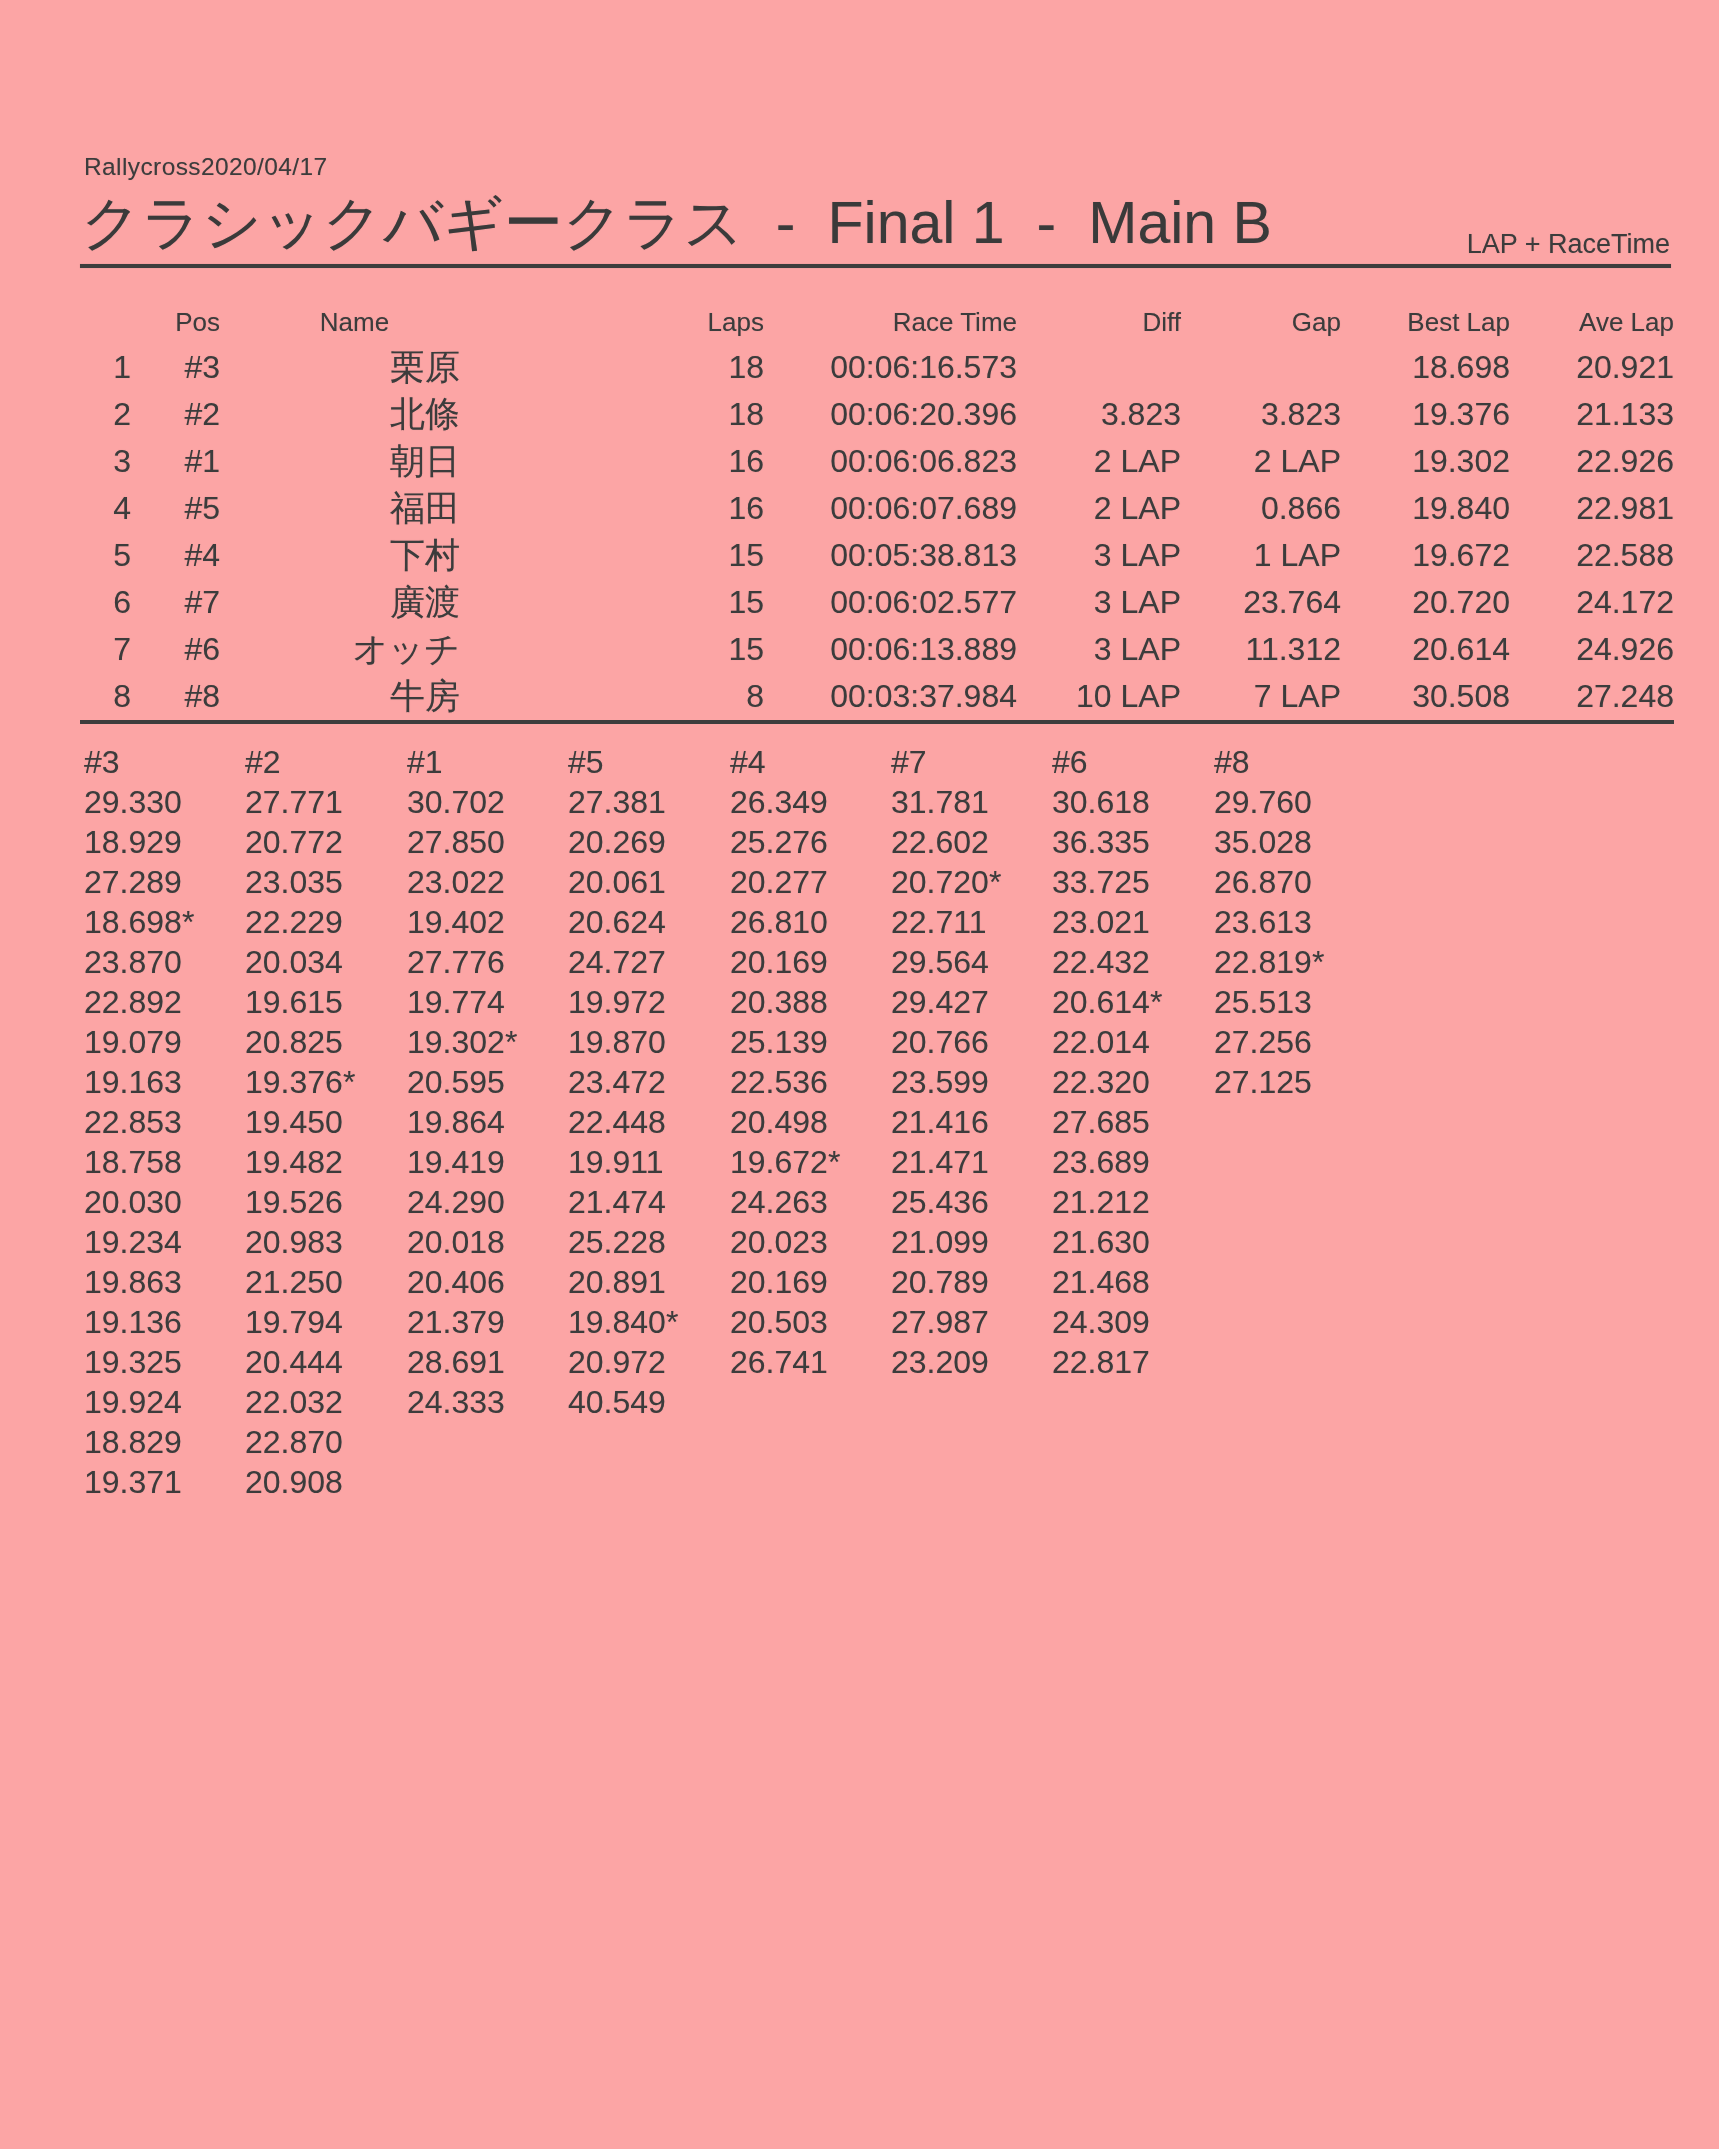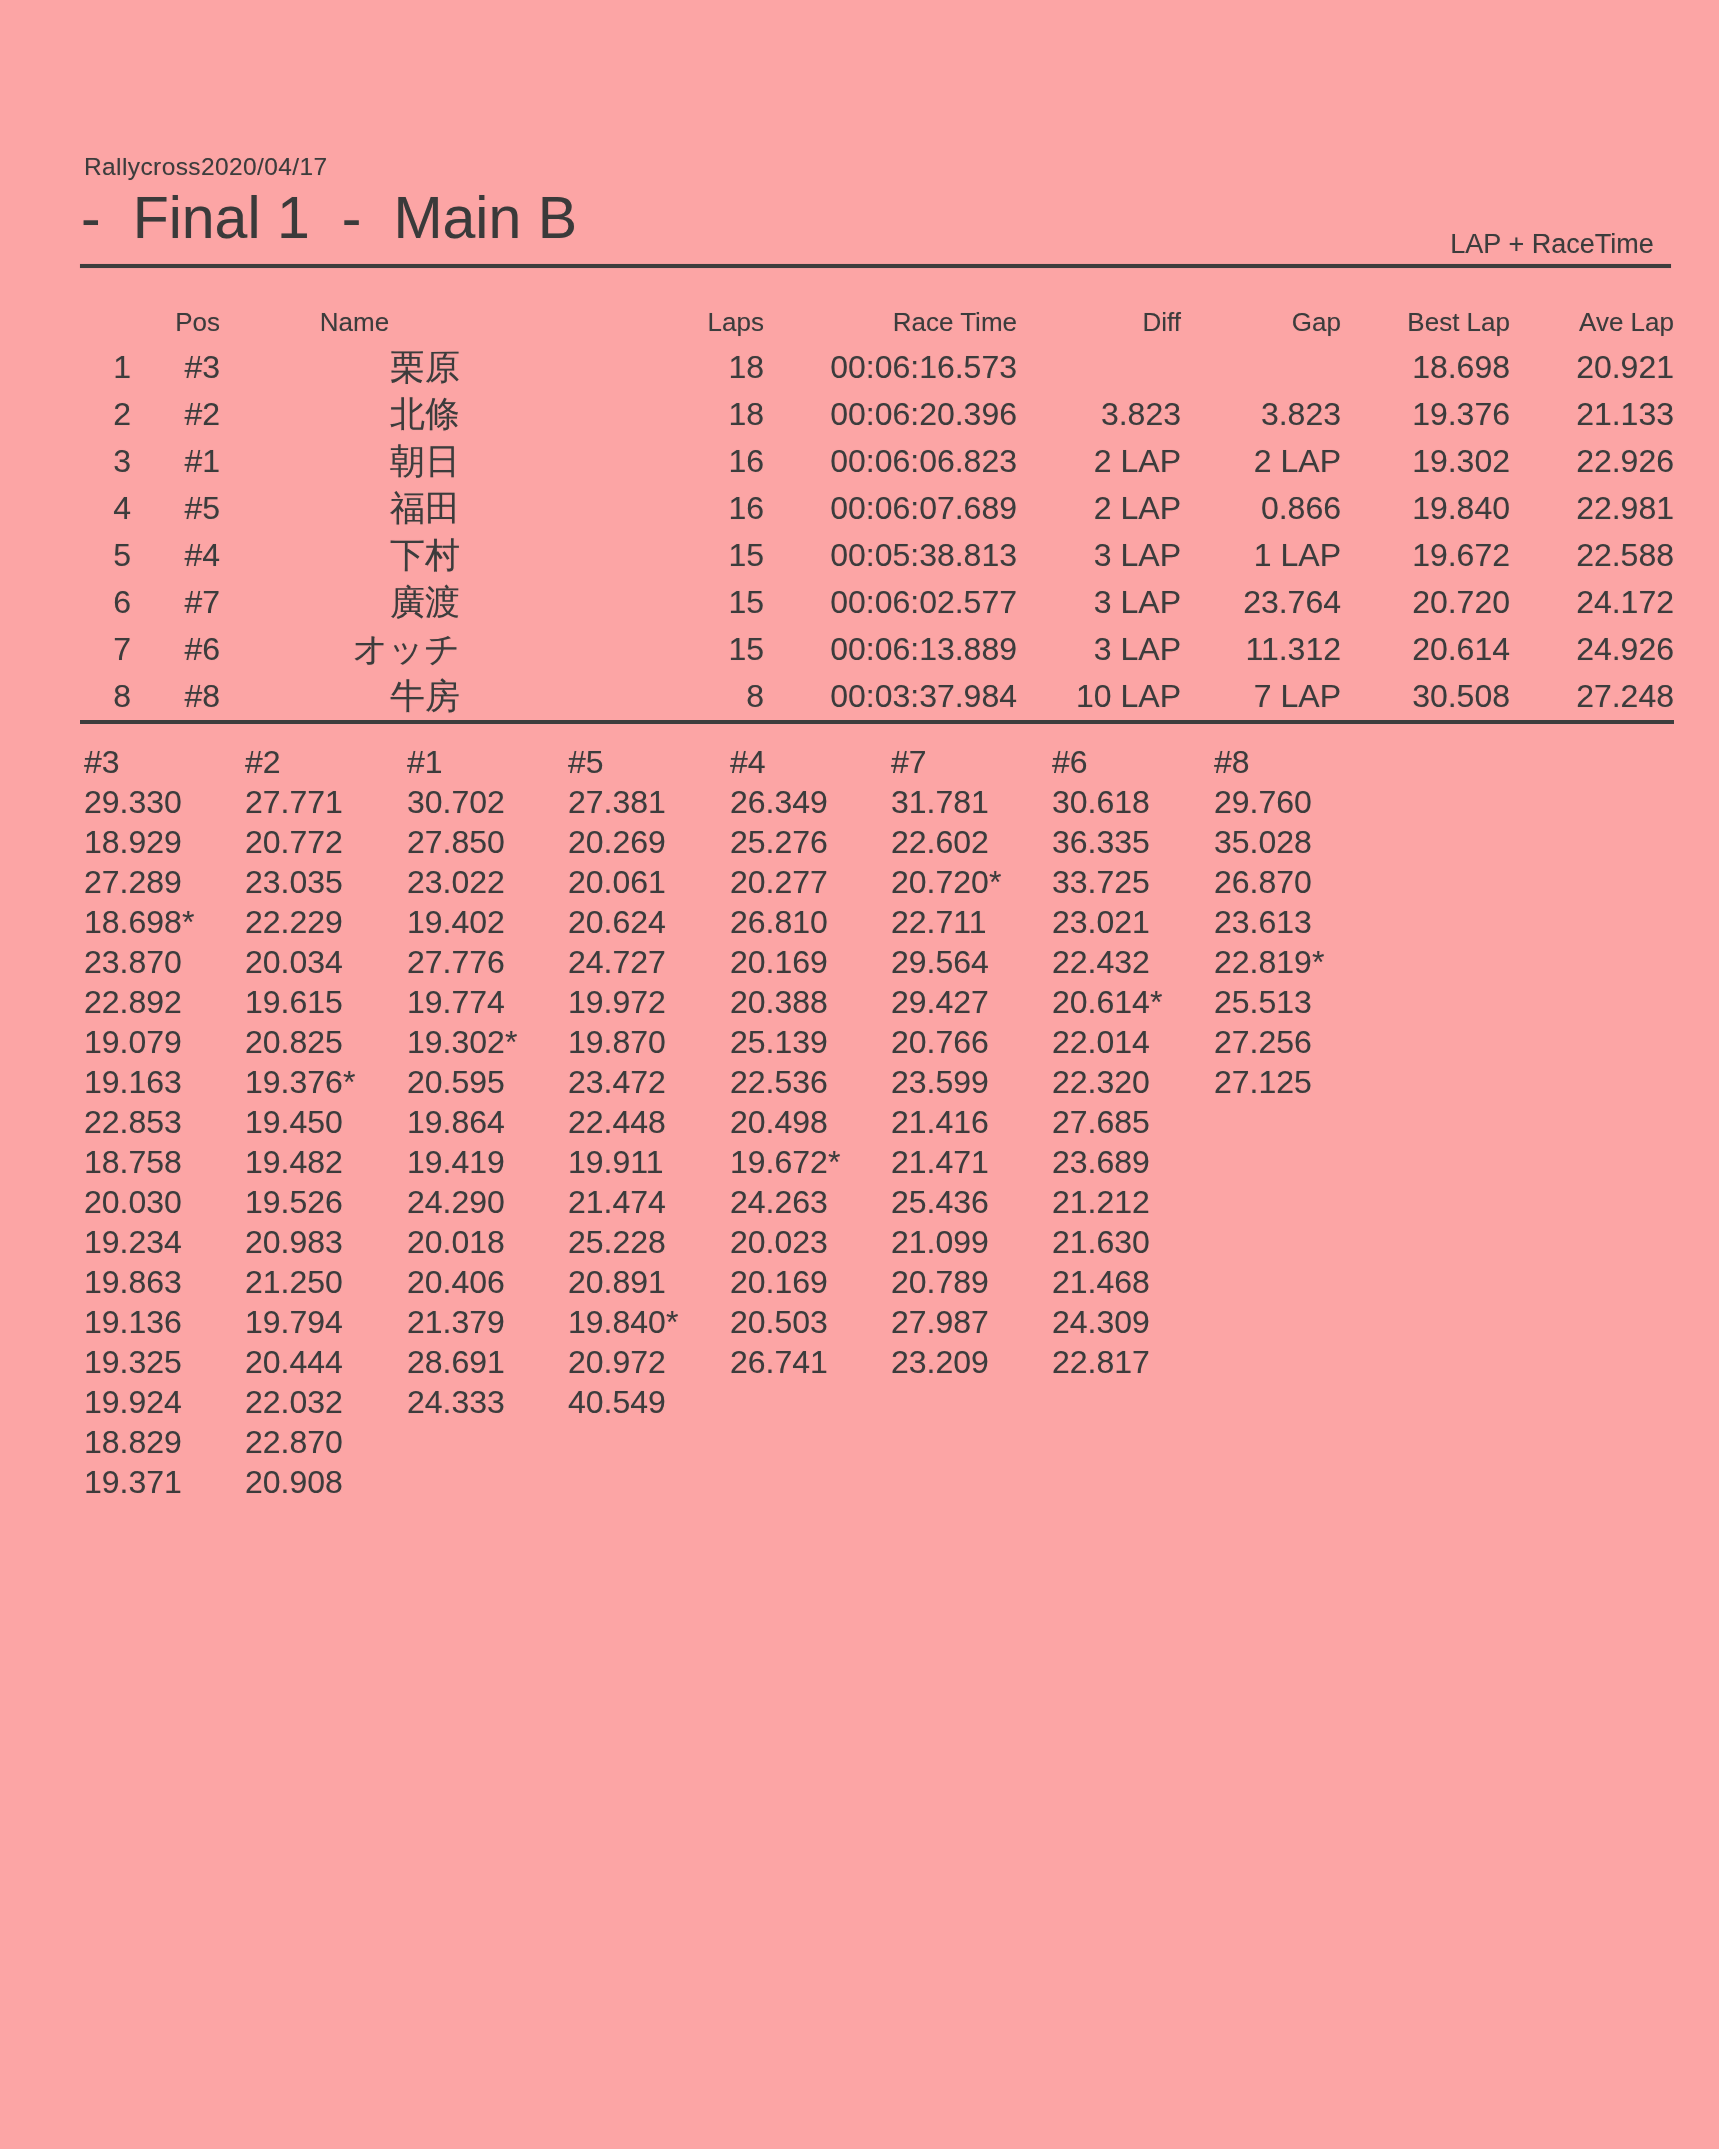--- a/index.html
+++ b/index.html
@@ -36,21 +36,21 @@
     font-size: 59px;
     white-space: nowrap;
     color: #3a3a3a;
   }
   .lap-racetime {
     position: absolute;
     left: 1434px;
     width: 236px;
     top: 229px;
     font-size: 27px;
-    text-align: center;
+    text-align: right;
   }
   .title-rule {
     position: absolute;
     left: 80px;
     top: 264px;
     width: 1591px;
     height: 4.2px;
     background: #3d3d3d;
     box-shadow: 0 0 0.8px rgba(70,70,70,0.6);
   }
@@ -102,20 +102,21 @@
   .lap-col .lap-value, .lap-col .lap-col-header { display: block; }
 </style>
 </head>
 <body>
 
 <div id="page">
 
   <div class="report-label">Rallycross2020/04/17</div>
 
   <div class="title-row">
+    <span>クラシックバギークラス</span>
     <span>-</span>
     <span>Final 1</span>
     <span>-</span>
     <span>Main B</span>
   </div>
 
   <div class="lap-racetime">LAP + RaceTime</div>
 
   <div class="title-rule"></div>
 

